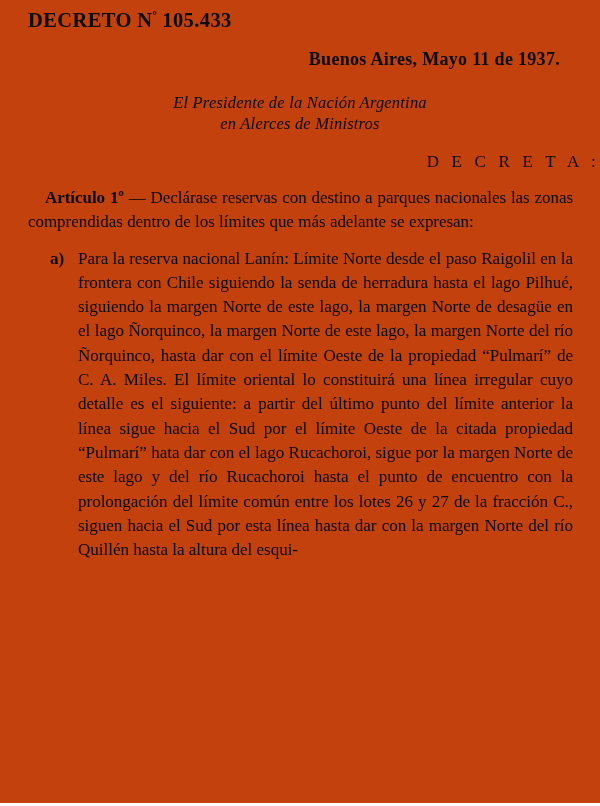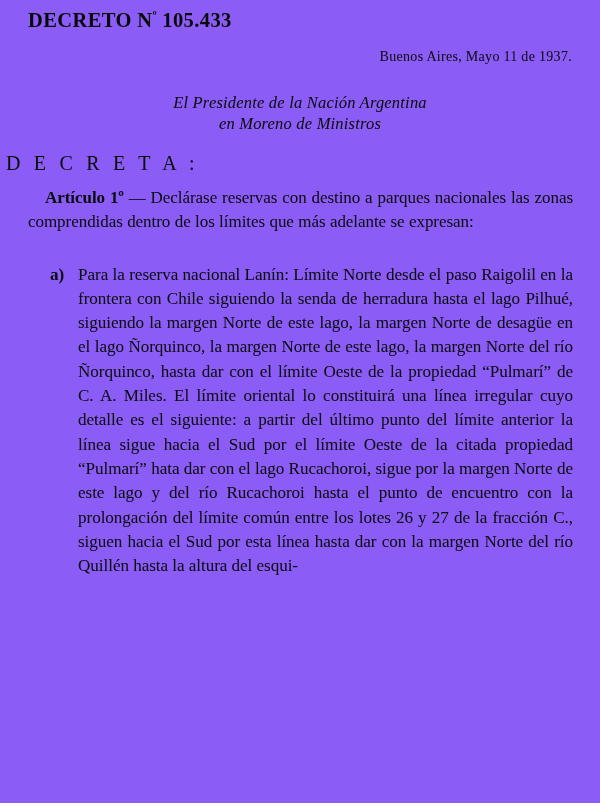--- a/index.html
+++ b/index.html
@@ -17,45 +17,45 @@
     color: #0a0a0a;
     -webkit-font-smoothing: none;
   }
 
   .page {
     position: absolute;
     inset: 0;
     width: 600px;
     height: 806px;
     overflow: hidden;
-    background: #8b5cf6;
+    background: #c2410c;
   }
 
   
   .decree-title {
     position: absolute;
     left: 28px;
     top: 8px;
     font-size: 20.5px;
     font-weight: bold;
     letter-spacing: 0.4px;
     white-space: nowrap;
   }
   .decree-title .sup {
     font-size: 0.62em;
     vertical-align: super;
     letter-spacing: 0;
   }
 
   .place-date {
     position: absolute;
-    right: 28px;
+    right: 40px;
     top: 49px;
-    font-size: 14px;
-    font-weight: normal;
+    font-size: 18px;
+    font-weight: bold;
     letter-spacing: 0.3px;
     white-space: nowrap;
   }
 
   .subtitle-block {
     position: absolute;
     left: 0;
     right: 0;
     top: 92px;
     text-align: center;
@@ -63,25 +63,25 @@
   .subtitle-line {
     font-style: italic;
     font-size: 16.5px;
     line-height: 21px;
     letter-spacing: 0.2px;
     white-space: nowrap;
   }
 
   .decreta {
     position: absolute;
-    left: 6px;
+    left: 0;
     right: 0;
     top: 152px;
-    text-align: left;
-    font-size: 20px;
+    text-align: right;
+    font-size: 17px;
     letter-spacing: 4.2px;
     white-space: nowrap;
   }
 
   
   .body-block {
     position: absolute;
     left: 28px;
     width: 545px;
     top: 186px;
@@ -122,21 +122,20 @@
   }
   .list-item .marker {
     position: absolute;
     left: 22px;
     top: 0;
     font-weight: bold;
     letter-spacing: 0;
   }
   .list-item .item-body {
     display: block;
-    margin-top: 16px;
   }
 
   
   .clipped-edge {
     position: absolute;
     left: 0;
     right: 0;
     bottom: 0;
     height: 3px;
     background: #ffffff;
@@ -146,21 +145,21 @@
 <body>
 
 <div class="page">
 
   <div class="decree-title"><span>DECRETO N</span><span class="sup">º</span><span> 105.433</span></div>
 
   <div class="place-date">Buenos Aires, Mayo 11 de 1937.</div>
 
   <div class="subtitle-block">
     <div class="subtitle-line">El Presidente de la Nación Argentina</div>
-    <div class="subtitle-line">en Moreno de Ministros</div>
+    <div class="subtitle-line">en Alerces de Ministros</div>
   </div>
 
   <div class="decreta">D E C R E T A :</div>
 
   <div class="body-block">
 
     <p class="para indent"><span class="lead">Artículo 1º</span><span class="dash"> — </span><span>Declárase reservas con destino a parques nacionales las zonas comprendidas dentro de los límites que más adelante se expresan:</span></p>
 
 
     <div class="gap-art"></div>

